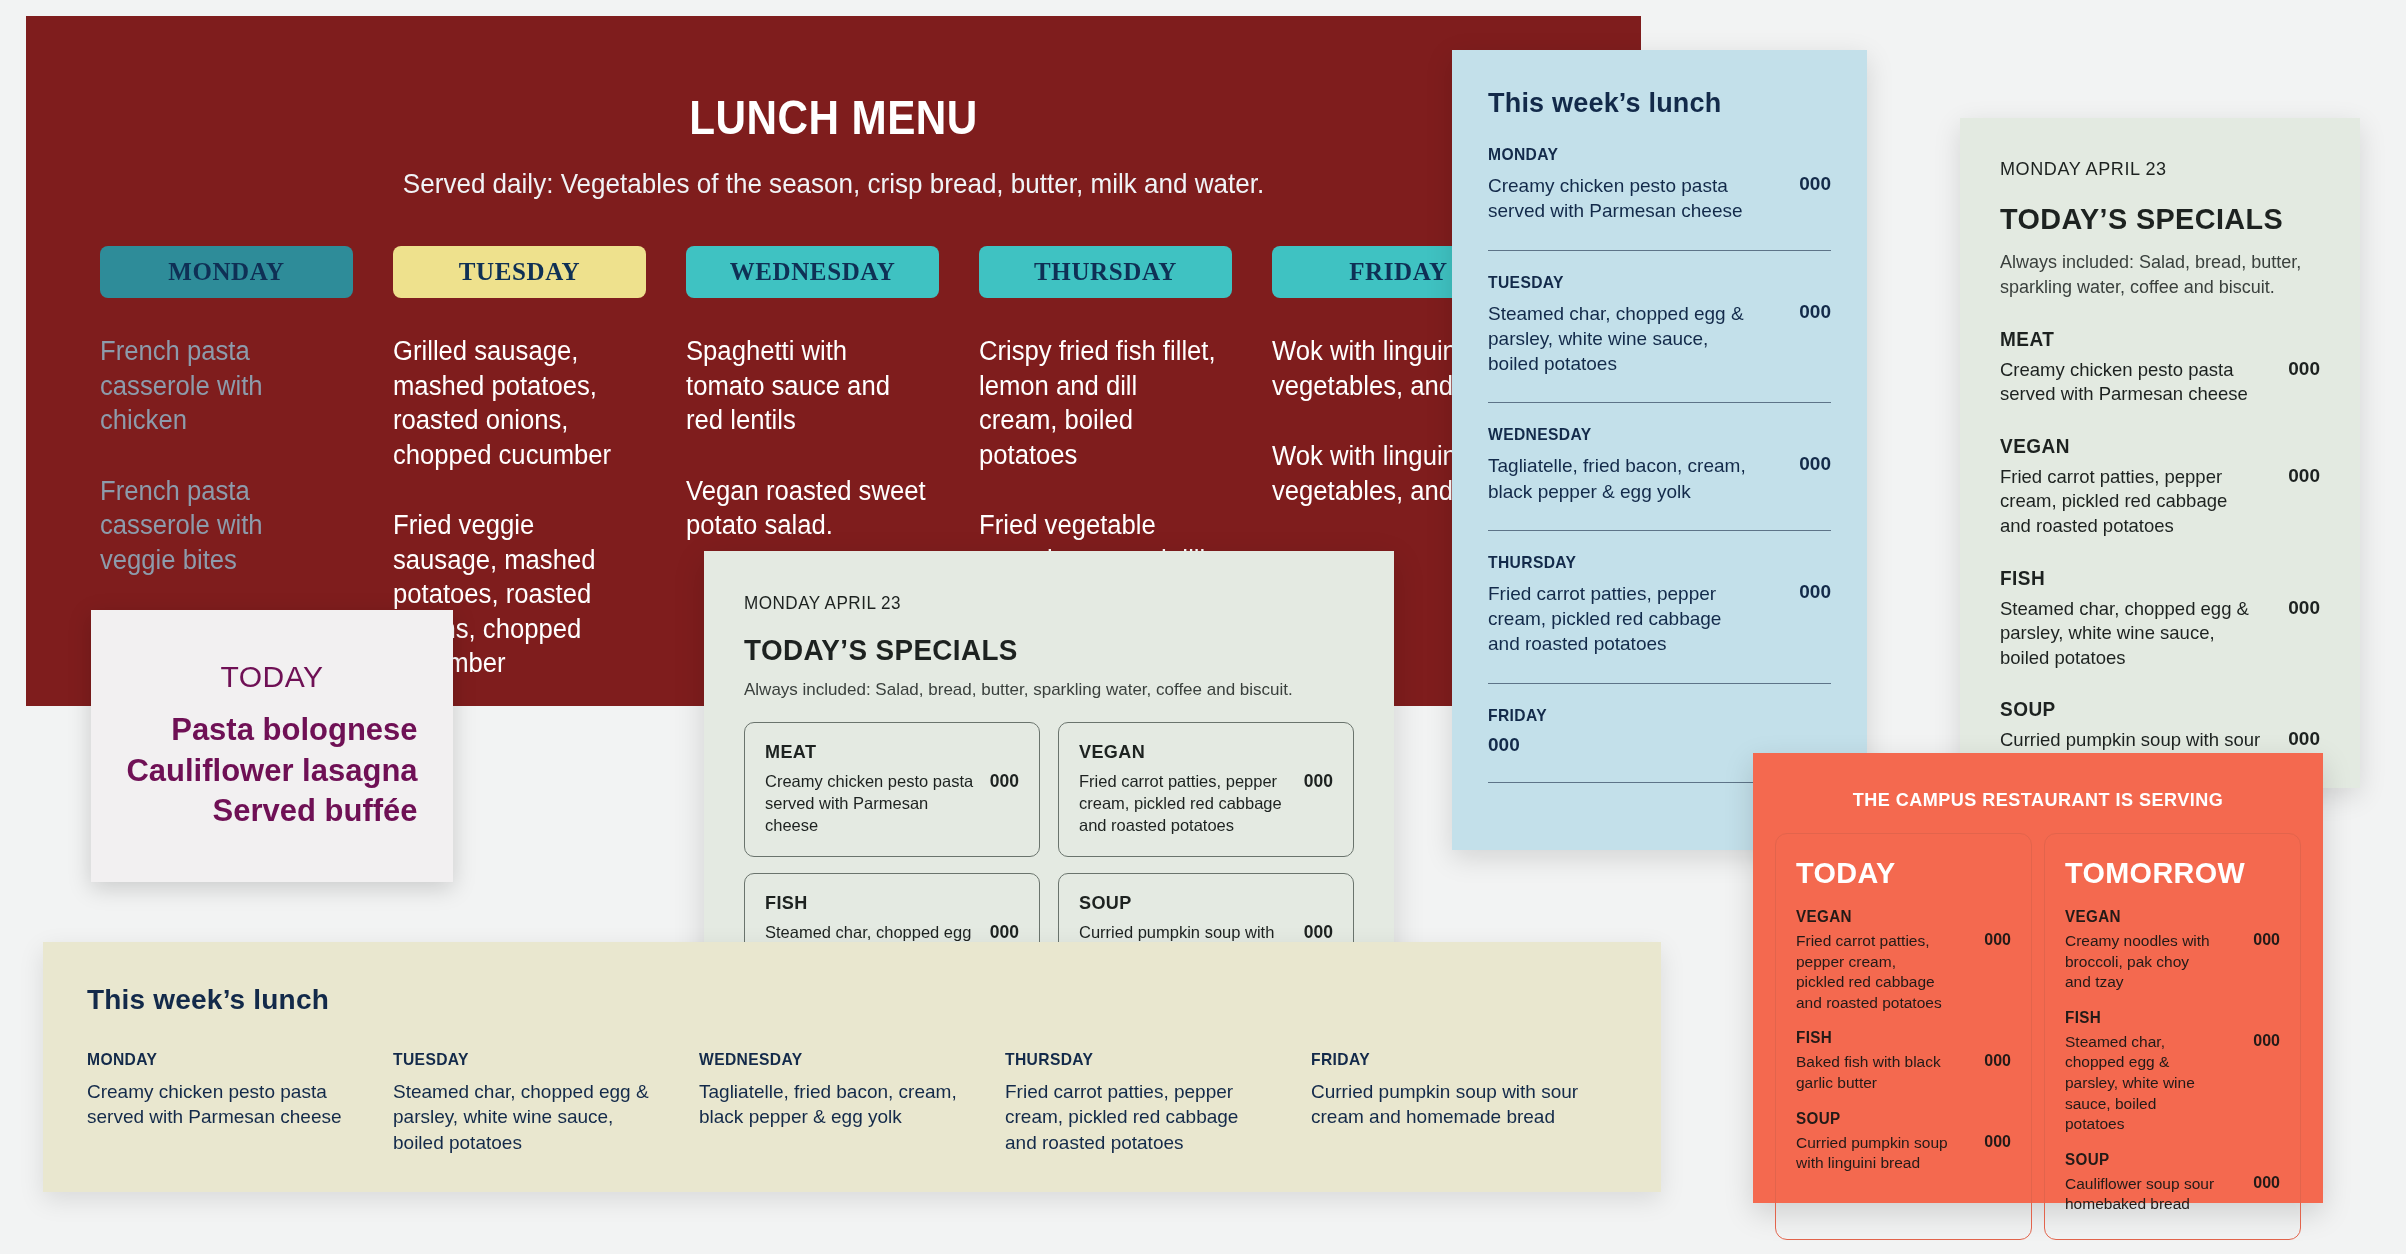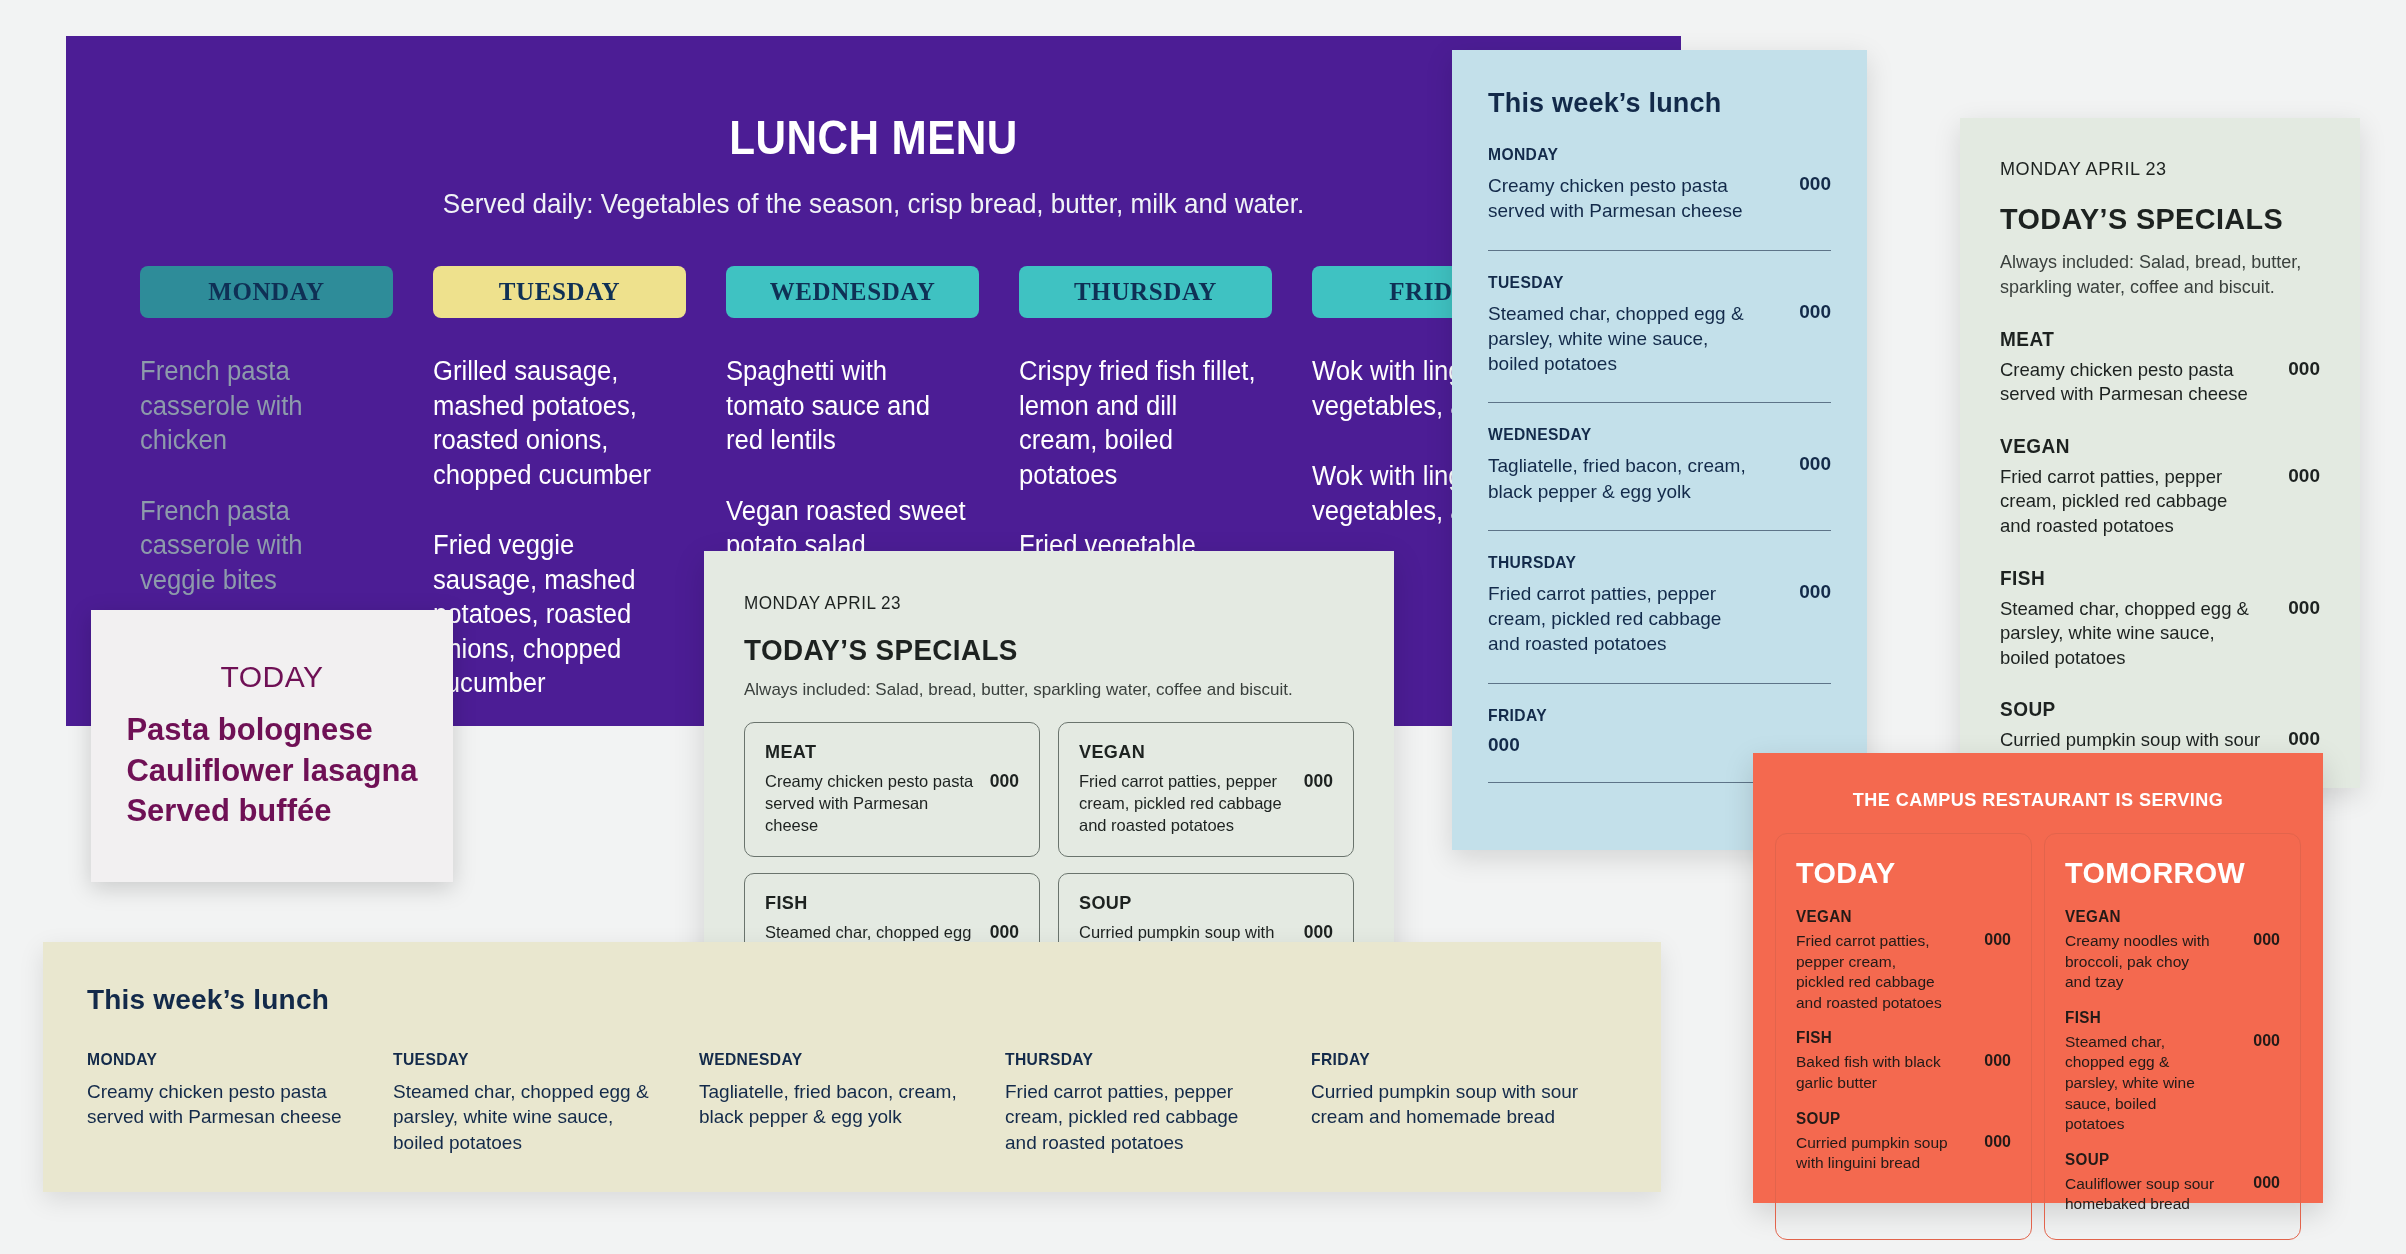--- a/index.html
+++ b/index.html
@@ -7,22 +7,22 @@
     width:2406px;height:1254px;
     background:#f2f3f3;
     font-family:"Liberation Sans", sans-serif;
     overflow:hidden;
     position:relative;
   }
   .stage{position:absolute;inset:0;}
 
   
   .board{
-    position:absolute;left:26px;top:36px;width:1615px;height:690px;
-    background:#4c1d95;color:#ffffff;margin-left:40px;
+    position:absolute;left:26px;top:16px;width:1615px;height:690px;
+    background:#7f1d1d;color:#ffffff;
   }
   .board-title{
     text-align:center;font-size:48px;font-weight:bold;letter-spacing:.5px;
     margin:78px 0 0 0;line-height:1;
     font-family:"Liberation Sans Narrow","Liberation Sans",sans-serif;
     transform:scaleX(.88);
   }
   .board-sub{
     text-align:center;font-size:28px;margin-top:26px;font-weight:400;
     color:#f0f3f6;transform:scaleX(.93);
@@ -46,21 +46,21 @@
   .day-col.muted .day-dish{color:#8d9bab;}
 
   
   .today-card{
     position:absolute;left:91px;top:610px;width:362px;height:272px;
     background:#f2f0f1;box-shadow:0 6px 22px rgba(0,0,0,.17);
     display:flex;flex-direction:column;align-items:center;justify-content:center;
     color:#6f1055;
   }
   .today-card .tc-label{font-size:30px;letter-spacing:.5px;margin-bottom:16px;}
-  .today-card .tc-item{font-size:31px;font-weight:bold;line-height:1.32;text-align:left;}
+  .today-card .tc-item{font-size:31px;font-weight:bold;line-height:1.32;text-align:right;}
 
   
   .blue-panel{
     position:absolute;left:1452px;top:50px;width:415px;height:800px;
     background:#c3e0ea;box-shadow:0 8px 26px rgba(0,0,0,.13);
     color:#132a4a;padding:38px 36px 0 36px;box-sizing:border-box;
   }
   .bp-title{font-size:27px;font-weight:bold;letter-spacing:.2px;margin-bottom:26px;}
   .bp-day{font-size:17px;font-weight:bold;letter-spacing:.4px;
     font-family:"Liberation Sans Narrow","Liberation Sans",sans-serif;transform:scaleX(.92);transform-origin:left;}

